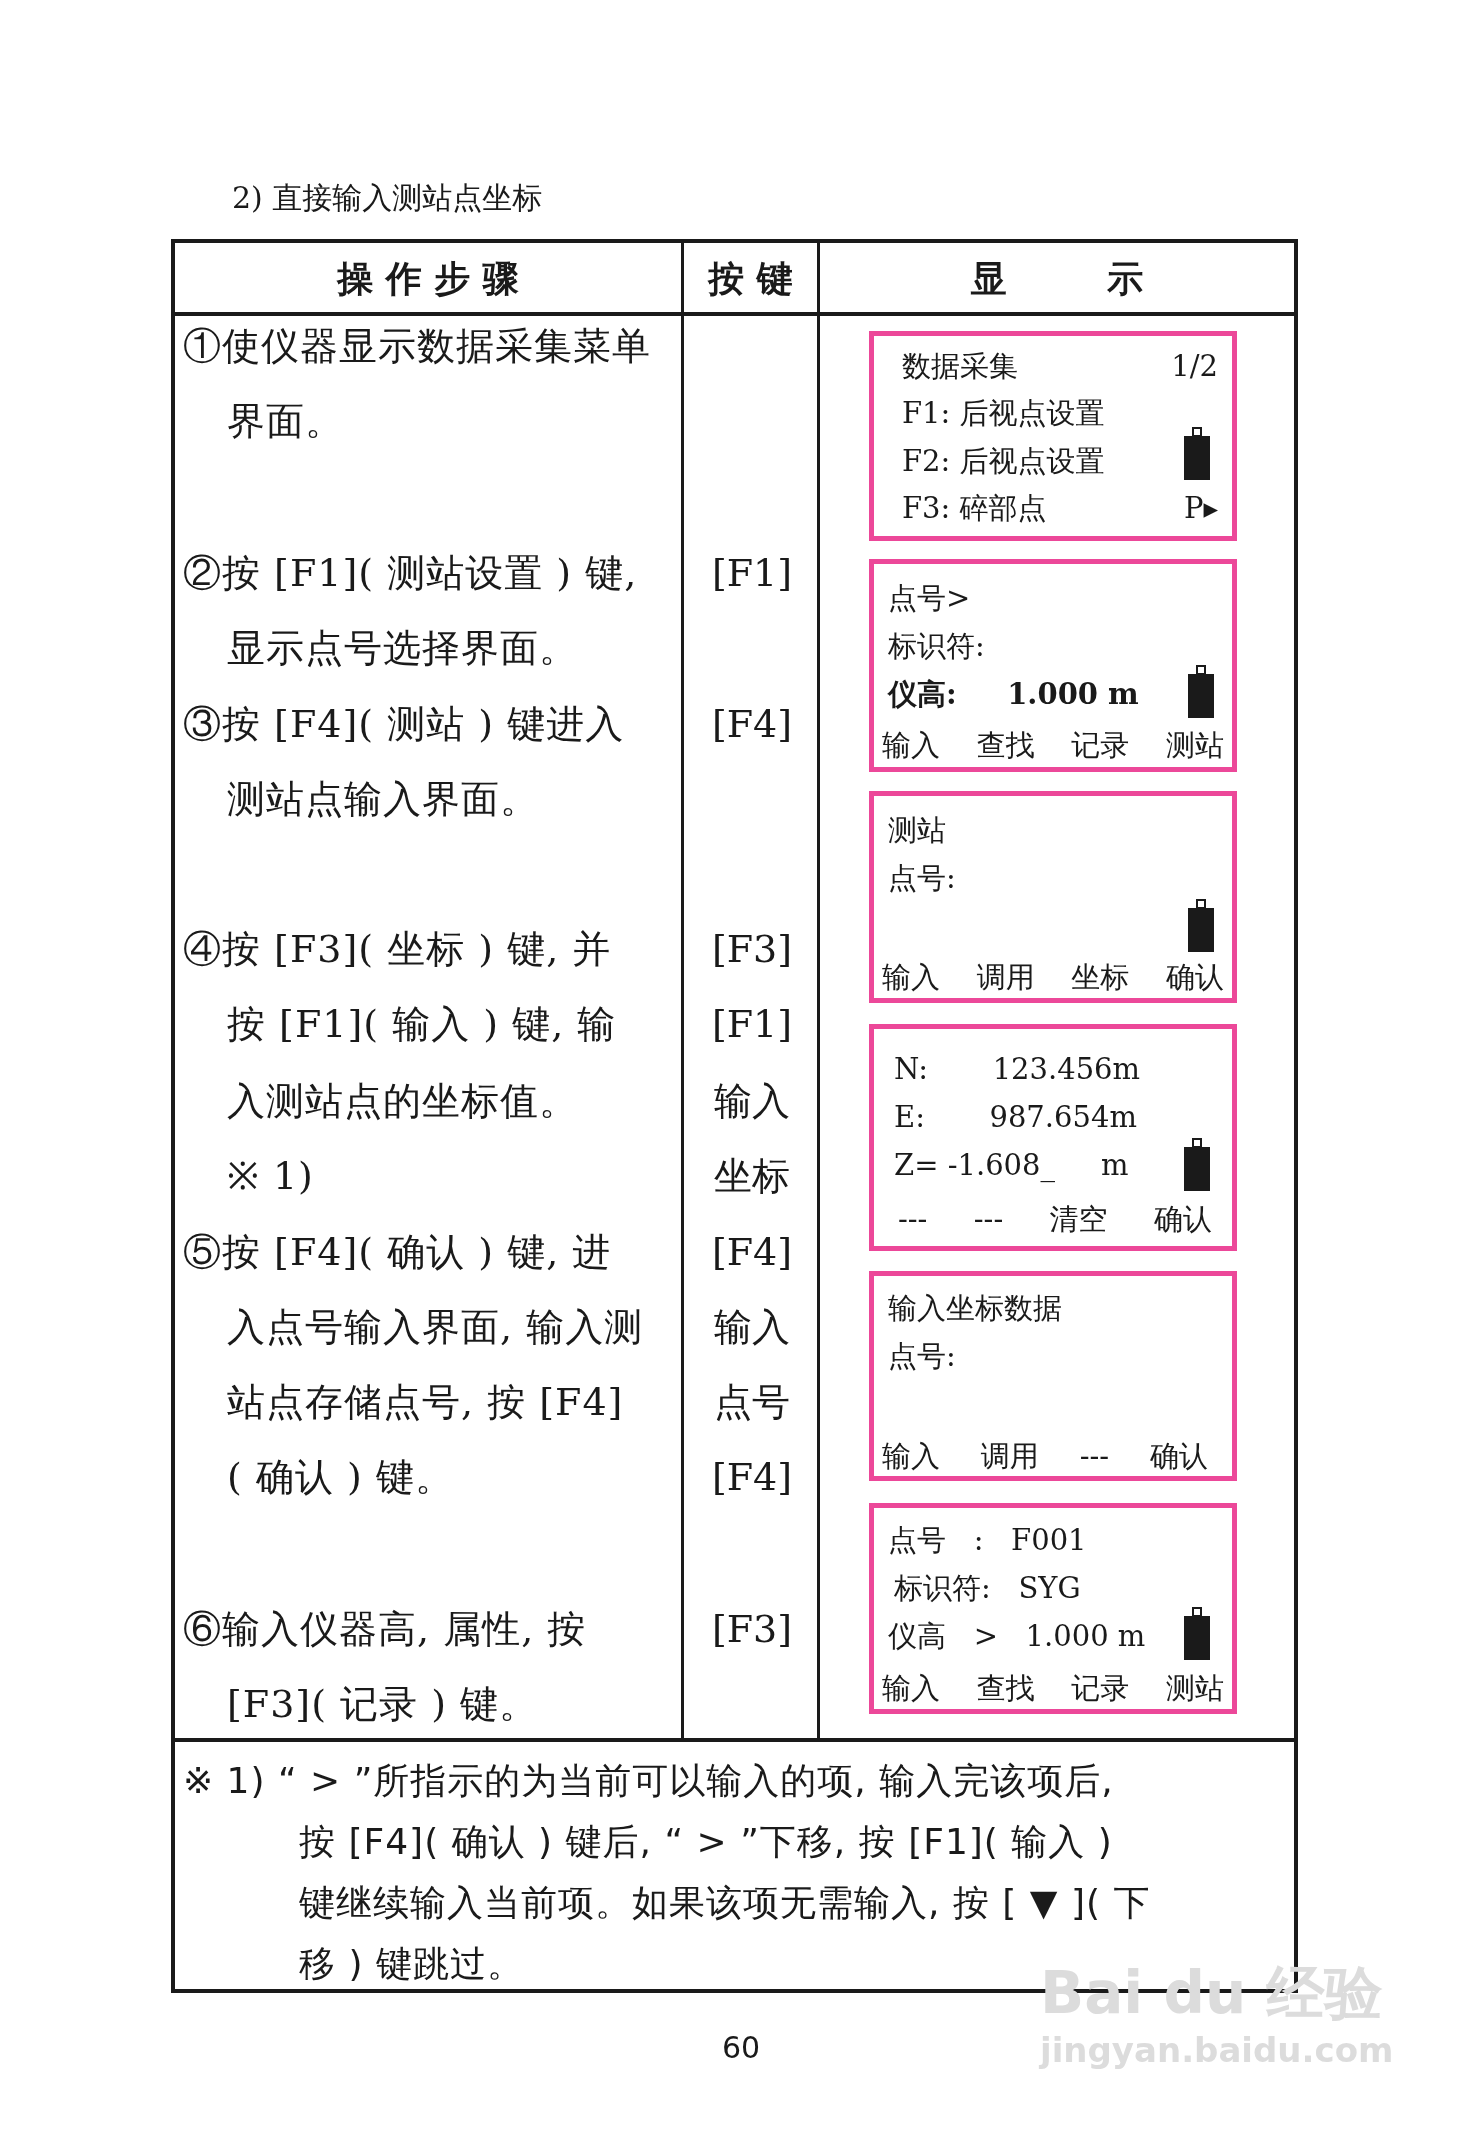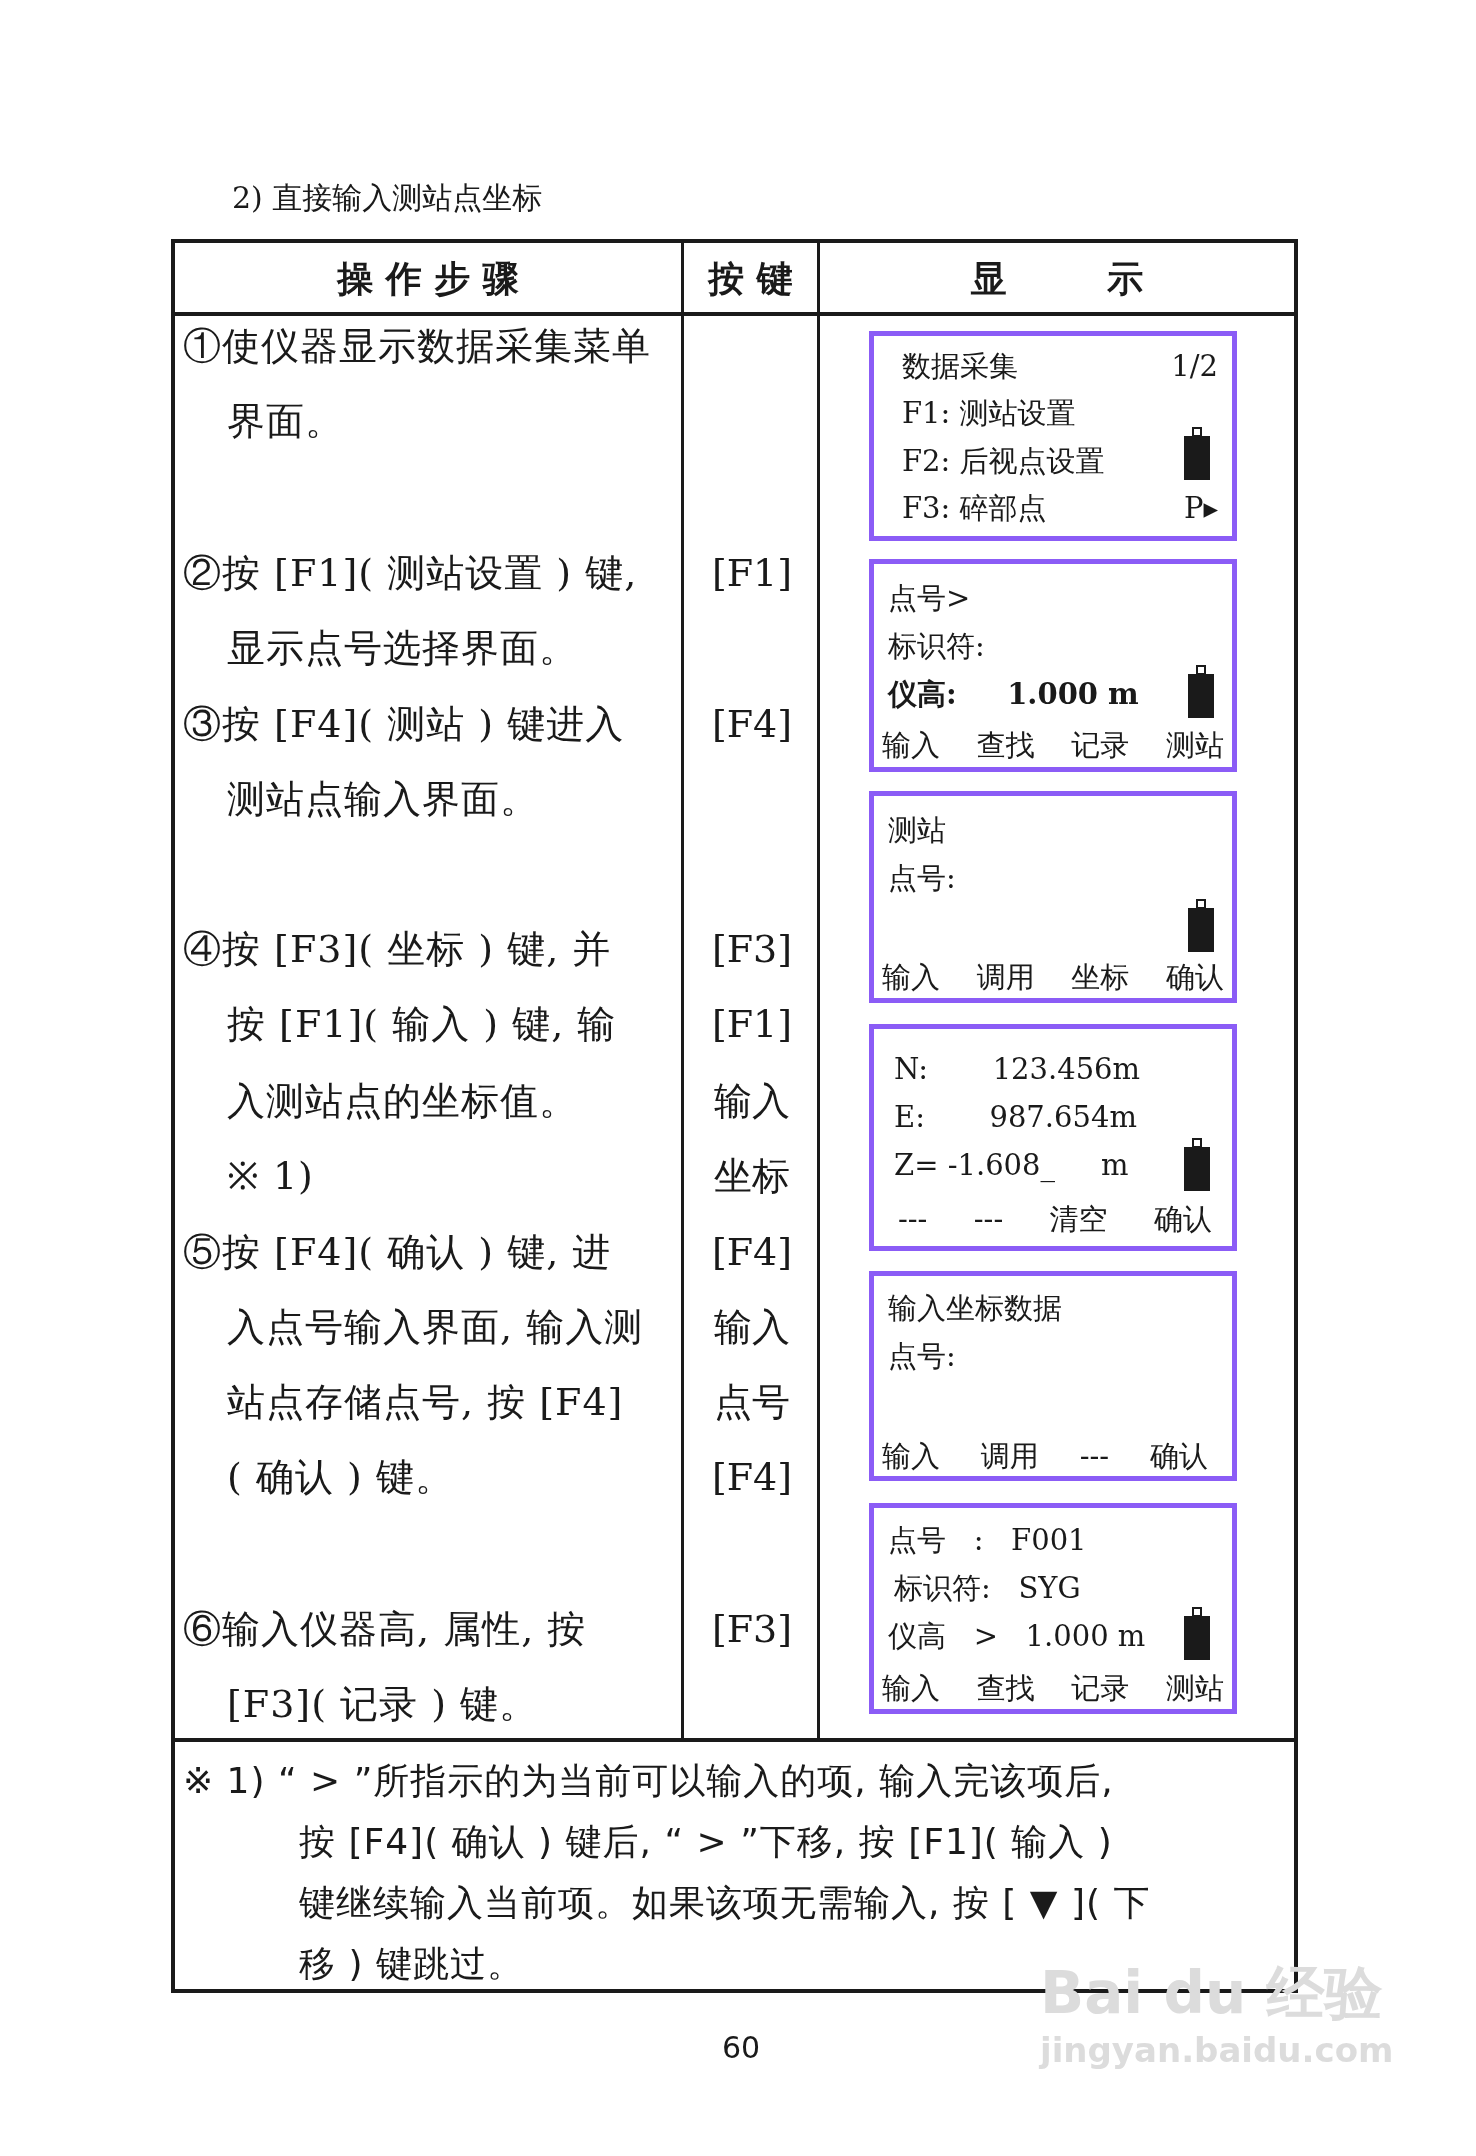--- a/index.html
+++ b/index.html
@@ -8,21 +8,21 @@
   .abs { position:absolute; }
   .title { left:232px; top:172px; font-size:30px; line-height:52px; white-space:nowrap; }
   .table { left:171px; top:239px; width:1127px; height:1754px; border:4px solid #1a1a1a; box-sizing:border-box; }
   .hline { position:absolute; left:0; right:0; height:4px; background:#1a1a1a; }
   .vline { position:absolute; width:3px; background:#1a1a1a; }
   .hdr { position:absolute; top:0; height:73px; display:flex; align-items:center; justify-content:center;
          font-family:"DejaVu Sans","Liberation Sans",sans-serif; font-weight:bold; font-size:36px; }
   .hdr span { white-space:pre; }
   .step { position:absolute; font-size:38px; line-height:48px; white-space:nowrap; letter-spacing:1px; }
   .key { position:absolute; font-size:38px; line-height:48px; white-space:nowrap; width:136px; text-align:center; }
-  .lcd { position:absolute; border:5px solid #8b5cf6; box-sizing:border-box; background:#fff; width:368px; }
+  .lcd { position:absolute; border:5px solid #ec4899; box-sizing:border-box; background:#fff; width:368px; }
   .lcd-line { position:absolute; font-size:29px; line-height:36px; white-space:pre; }
   .lcd-right { position:absolute; font-size:29px; line-height:36px; white-space:pre; }
   .softkeys { position:absolute; left:8px; right:8px; display:flex; justify-content:space-between; font-size:29px; line-height:36px; }
   .battery { position:absolute; width:26px; height:44px; background:#1a1a1a; }
   .battery::before { content:""; position:absolute; left:8px; top:-9px; width:6px; height:6px; border:2px solid #1a1a1a; background:#fff; }
   .note { position:absolute; font-family:"DejaVu Sans","Liberation Sans",sans-serif; font-size:36px; line-height:60px; white-space:nowrap; letter-spacing:1px; }
   .pageno { left:722px; top:2030px; font-family:"DejaVu Sans","Liberation Sans",sans-serif; font-size:30px; }
   .wm { position:absolute; color:#dcdcdc; font-family:"DejaVu Sans","Liberation Sans",sans-serif; font-weight:bold; white-space:nowrap; }
 </style>
 </head>
@@ -83,21 +83,21 @@
   <div class="key" style="left:509px;top:909px;">坐标</div>
   <div class="key" style="left:509px;top:985px;">[F4]</div>
   <div class="key" style="left:509px;top:1060px;">输入</div>
   <div class="key" style="left:509px;top:1135px;">点号</div>
   <div class="key" style="left:509px;top:1210px;">[F4]</div>
   <div class="key" style="left:509px;top:1362px;">[F3]</div>
 
   <div class="lcd" style="left:694px;top:88px;height:210px;">
     <div class="lcd-line" style="left:28px;top:12px;">数据采集</div>
     <div class="lcd-right" style="right:14px;top:12px;">1/2</div>
-    <div class="lcd-line" style="left:28px;top:59px;">F1: 测站设置</div>
+    <div class="lcd-line" style="left:28px;top:59px;">F1: 后视点设置</div>
     <div class="lcd-line" style="left:28px;top:107px;">F2: 后视点设置</div>
     <div class="lcd-line" style="left:28px;top:154px;">F3: 碎部点</div>
     <div class="battery" style="right:22px;top:100px;"></div>
     <div class="lcd-right" style="right:14px;top:154px;">P▸</div>
   </div>
 
   <div class="lcd" style="left:694px;top:316px;height:213px;">
     <div class="lcd-line" style="left:14px;top:16px;">点号&gt;</div>
     <div class="lcd-line" style="left:14px;top:64px;">标识符:</div>
     <div class="lcd-line" style="left:14px;top:112px;font-weight:bold;">仪高:     1.000 m</div>

